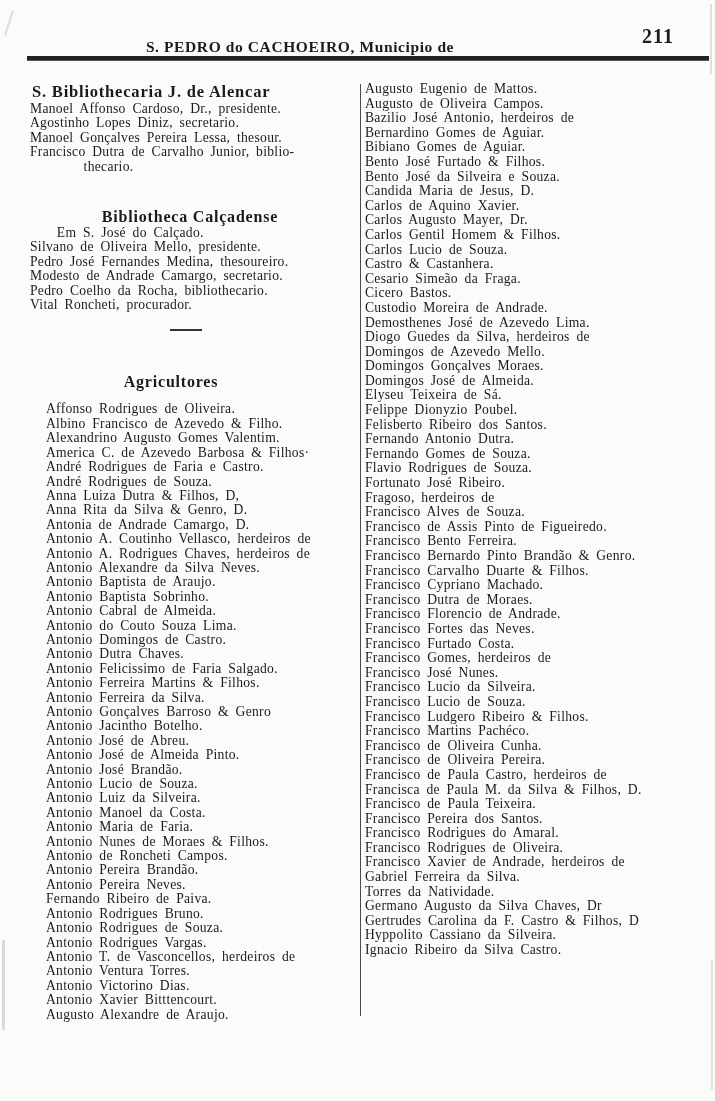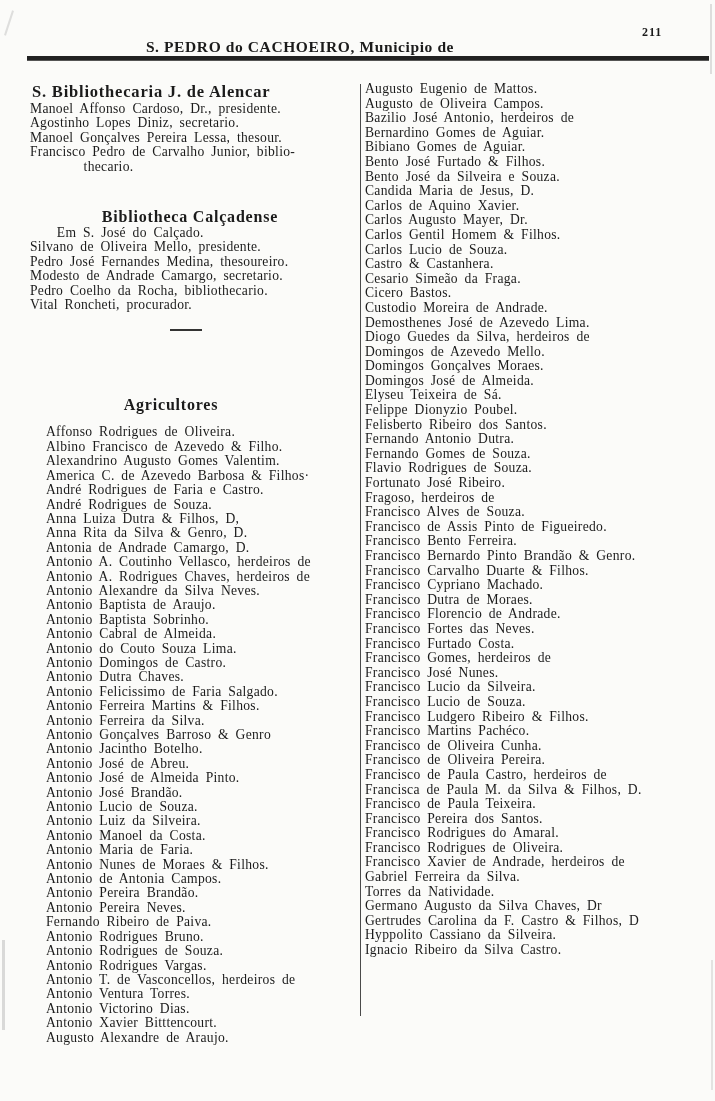--- a/index.html
+++ b/index.html
@@ -16,21 +16,21 @@
   
   .running-title {
     position: absolute; top: 26px; left: 70px; width: 460px;
     text-align: center;
     font-weight: bold; font-size: 15.5px; letter-spacing: 0.6px;
     white-space: nowrap;
     margin-top: 12px;
   }
   .page-number {
     position: absolute; top: 25px; left: 642px;
-    font-weight: bold; font-size: 12px; letter-spacing: 1px;
+    font-weight: bold; font-size: 20px; letter-spacing: 1px;
   }
   .header-rule {
     position: absolute; top: 56px; left: 27px; width: 682px; height: 4px;
     background: #222;
     border-bottom: 1px solid #555;
   }
 
   
   .col { position: absolute; top: 82px; overflow: hidden; }
   .col-left  { left: 30px;  width: 331px; height: 990px; }
@@ -39,21 +39,21 @@
     position: absolute; left: 360px; top: 84px; width: 1px; height: 932px;
     background: #4a4a4a;
   }
 
   .sec-heading {
     margin: 0; font-size: 16px; font-weight: bold;
     text-align: center; letter-spacing: 0.8px; white-space: nowrap;
   }
   .h-first { text-align: left; padding-left: 2px; font-size: 16.5px; }
   .h-calcadense { margin-top: 34px; width: 320px; }
-  .h-agri { margin-top: 65px; width: 282px; }
+  .h-agri { margin-top: 42px; width: 282px; }
 
   .member-list .line, .name-list .line {
     white-space: pre; font-size: 13.6px; line-height: 14.4px;
     letter-spacing: 0.3px; word-spacing: 3px;
   }
   .name-list.agri { padding-left: 16px; margin-top: 11px; }
   .col-right .name-list .line { line-height: 14.6px; }
 
   .dash-divider {
     width: 32px; height: 2px; background: #333;
@@ -79,21 +79,21 @@
   <div class="header-rule"></div>
 
   <div class="col col-left">
 
     <h2 class="sec-heading h-first">S. Bibliothecaria J. de Alencar</h2>
 
     <div class="member-list">
         <div class="line">Manoel Affonso Cardoso, Dr., presidente.</div>
         <div class="line">Agostinho Lopes Diniz, secretario.</div>
         <div class="line">Manoel Gonçalves Pereira Lessa, thesour.</div>
-        <div class="line">Francisco Pedro de Carvalho Junior, biblio-</div>
+        <div class="line">Francisco Dutra de Carvalho Junior, biblio-</div>
         <div class="line">        thecario.</div>
       </div>
 
     <h2 class="sec-heading h-calcadense">Bibliotheca Calçadense</h2>
 
     <div class="member-list">
         <div class="line">    Em S. José do Calçado.</div>
         <div class="line">Silvano de Oliveira Mello, presidente.</div>
         <div class="line">Pedro José Fernandes Medina, thesoureiro.</div>
         <div class="line">Modesto de Andrade Camargo, secretario.</div>
@@ -130,21 +130,21 @@
         <div class="line">Antonio Gonçalves Barroso &amp; Genro</div>
         <div class="line">Antonio Jacintho Botelho.</div>
         <div class="line">Antonio José de Abreu.</div>
         <div class="line">Antonio José de Almeida Pinto.</div>
         <div class="line">Antonio José Brandão.</div>
         <div class="line">Antonio Lucio de Souza.</div>
         <div class="line">Antonio Luiz da Silveira.</div>
         <div class="line">Antonio Manoel da Costa.</div>
         <div class="line">Antonio Maria de Faria.</div>
         <div class="line">Antonio Nunes de Moraes &amp; Filhos.</div>
-        <div class="line">Antonio de Antonia Campos.</div>
+        <div class="line">Antonio de Roncheti Campos.</div>
         <div class="line">Antonio Pereira Brandão.</div>
         <div class="line">Antonio Pereira Neves.</div>
         <div class="line">Fernando Ribeiro de Paiva.</div>
         <div class="line">Antonio Rodrigues Bruno.</div>
         <div class="line">Antonio Rodrigues de Souza.</div>
         <div class="line">Antonio Rodrigues Vargas.</div>
         <div class="line">Antonio T. de Vasconcellos, herdeiros de</div>
         <div class="line">Antonio Ventura Torres.</div>
         <div class="line">Antonio Victorino Dias.</div>
         <div class="line">Antonio Xavier Bitttencourt.</div>

